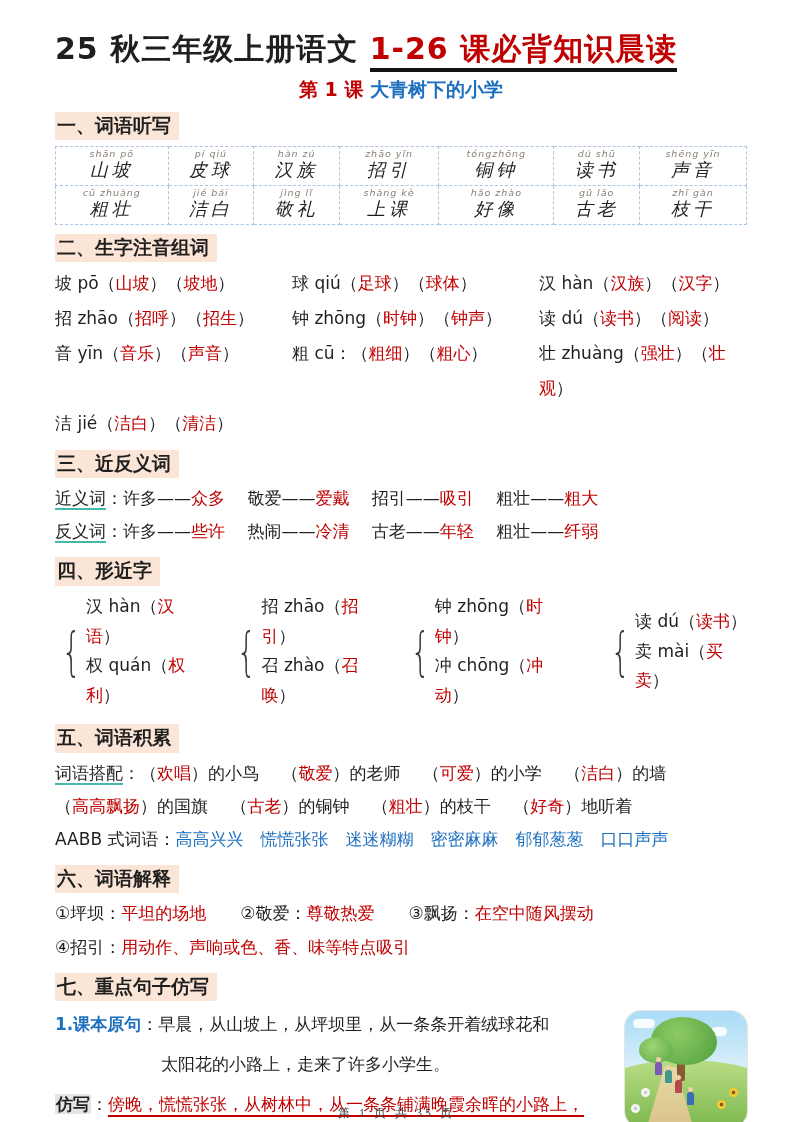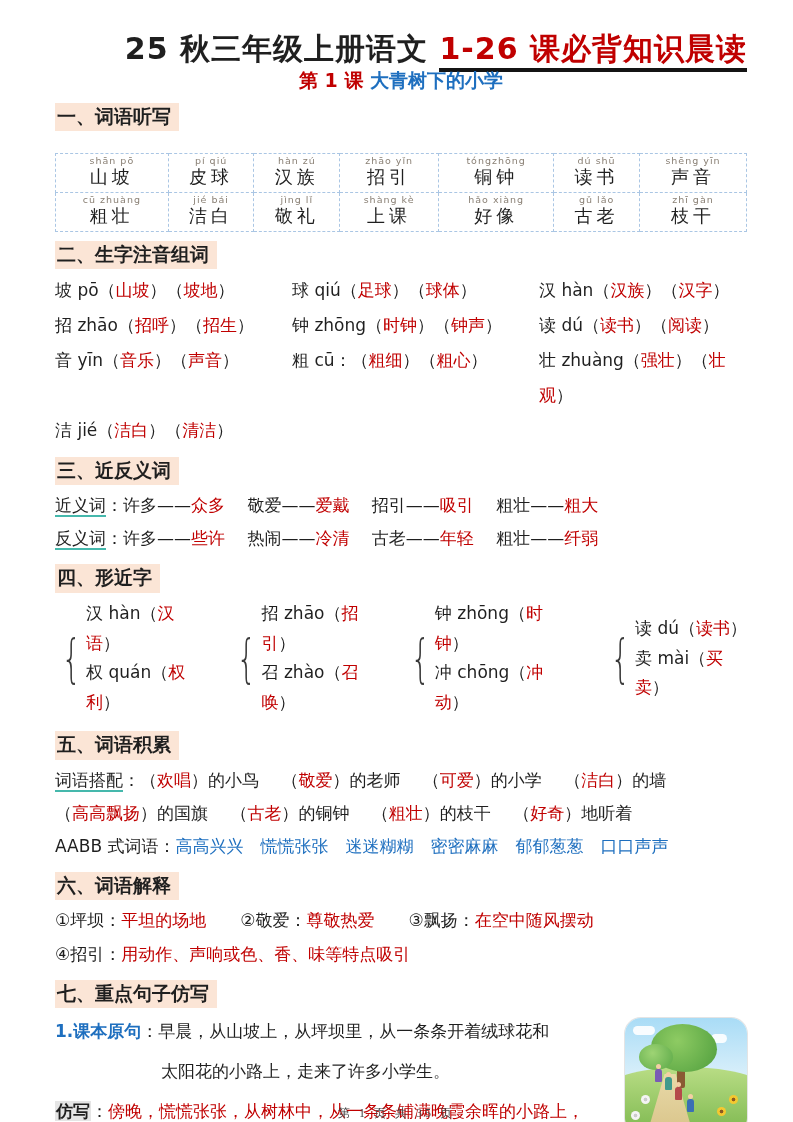--- a/index.html
+++ b/index.html
@@ -9,54 +9,56 @@
     margin:0 auto;
     box-sizing:border-box;
     padding:30px 46px 18px 55px;
     background:#ffffff;
     font-family:"DejaVu Sans","Liberation Sans",sans-serif;
     color:#1f1f1f;
     overflow:hidden;
   }
   
   .main-title{
-    text-align:right;
+    text-align:left;
     font-size:30px;
     font-weight:bold;
     letter-spacing:1px;
     line-height:1.25;
     white-space:nowrap;
   }
   .main-title .t-red{
     color:#c00000;
     border-bottom:4px solid #141414;
     padding-bottom:2px;
   }
   .subtitle{
     text-align:center;
     font-size:19px;
     font-weight:bold;
+    margin-top:9px;
   }
   .subtitle .st-red{color:#c00000;}
   .subtitle .st-blue{color:#1e6fbf;}
   
   .sec-head{
     display:inline-block;
     font-size:19px;
     font-weight:bold;
     background:#fbe5d6;
     padding:0 8px 1px 2px;
     margin:9px 0 4px 0;
     line-height:1.45;
   }
   
   table.dict{
     width:100%;
     border-collapse:collapse;
-    margin-top:18px;
+    margin-top:2px;
+    font-style:italic;
   }
   table.dict td{
     border:1.5px dashed #aac6e4;
     text-align:center;
     padding:1px 0 3px 0;
   }
   .py{
     font-size:9.5px;
     color:#8a8075;
     letter-spacing:1px;
@@ -204,21 +206,21 @@
             </td>
         <td>
               <div class="py">jìng lǐ</div>
               <div class="wd">敬礼</div>
             </td>
         <td>
               <div class="py">shàng kè</div>
               <div class="wd">上课</div>
             </td>
         <td>
-              <div class="py">hǎo xiàng</div>
+              <div class="py">hǎo zhào</div>
               <div class="wd">好像</div>
             </td>
         <td>
               <div class="py">gǔ lǎo</div>
               <div class="wd">古老</div>
             </td>
         <td>
               <div class="py">zhī gàn</div>
               <div class="wd">枝干</div>
             </td>

